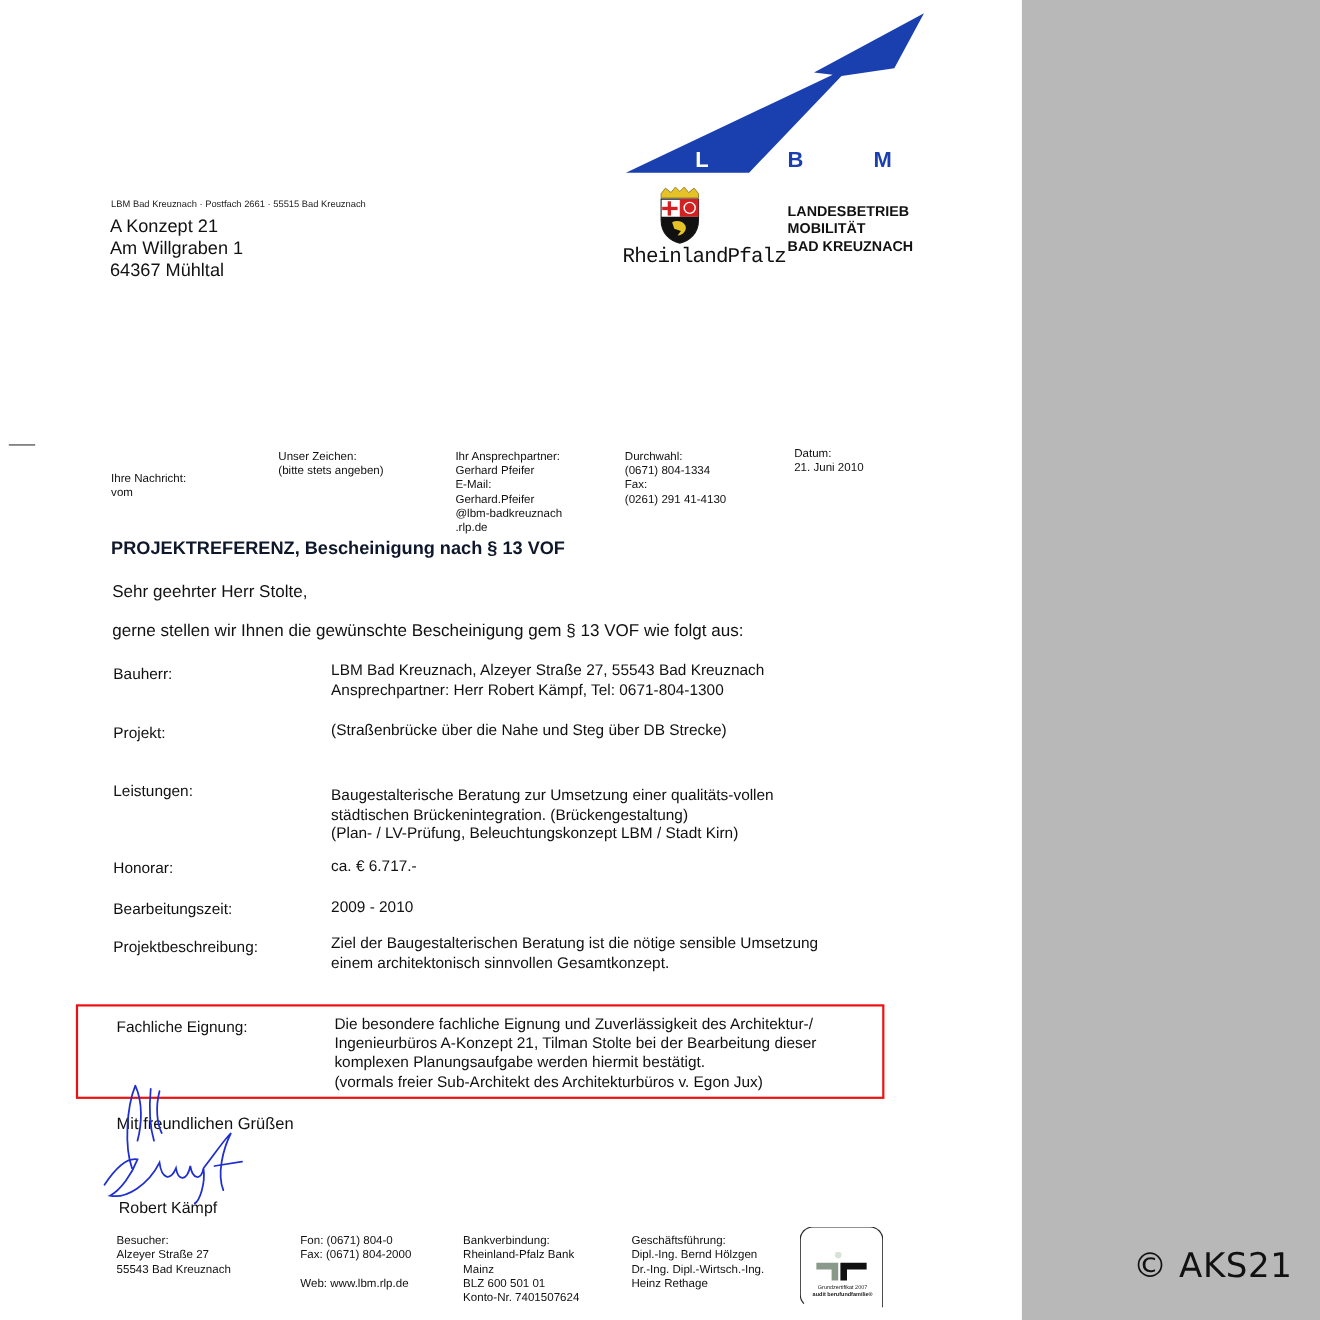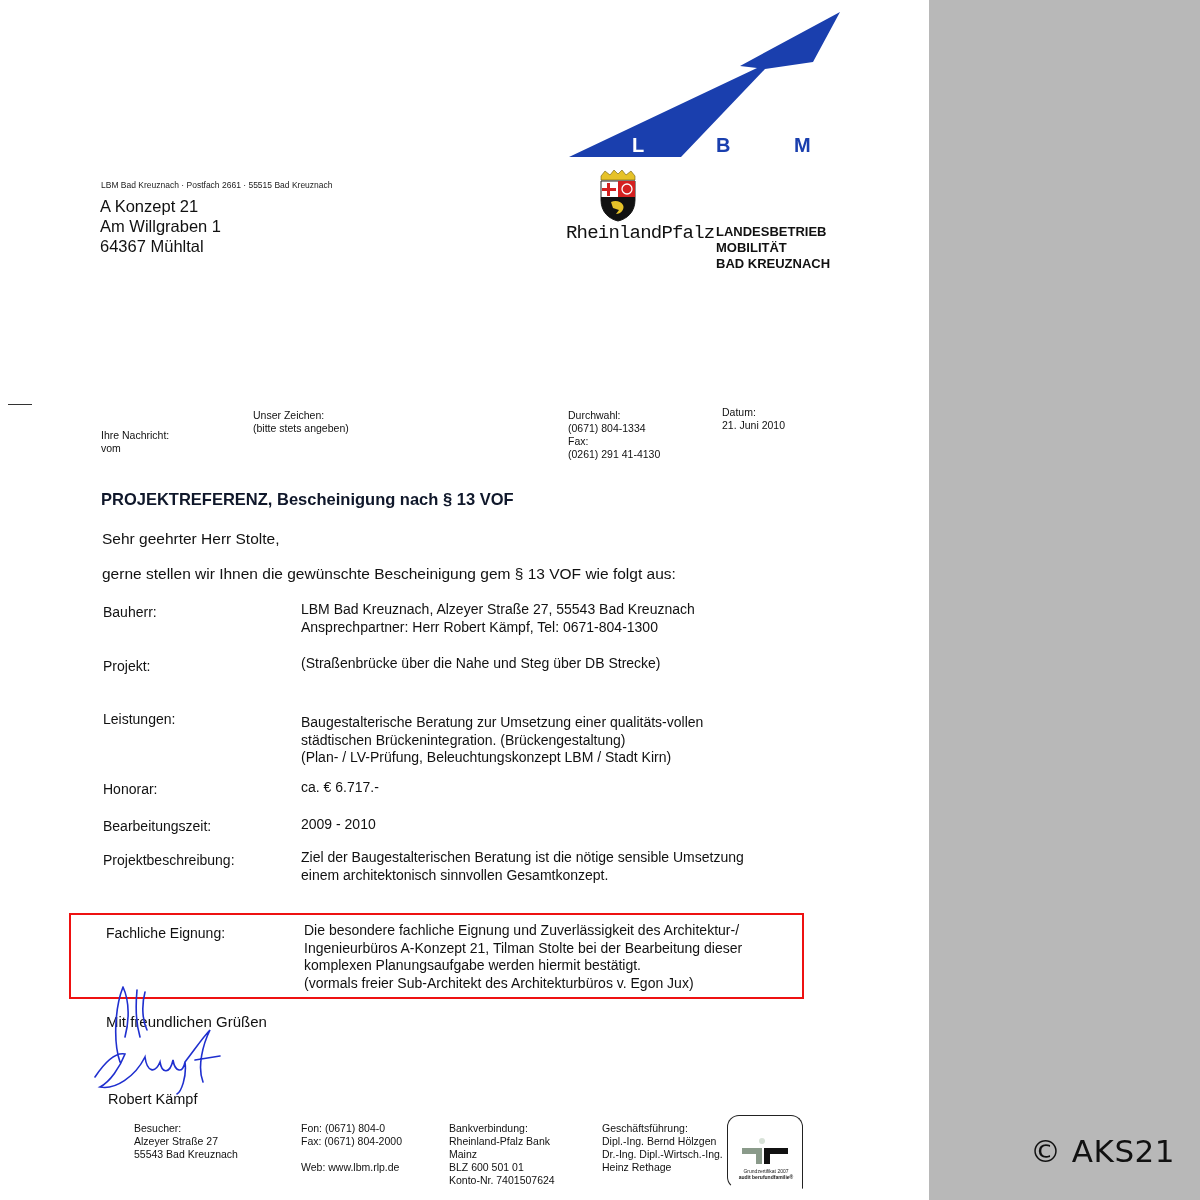--- a/index.html
+++ b/index.html
@@ -8,33 +8,33 @@
   .page { position:absolute; left:0; top:0; width:929px; height:1200px; background:#fff; }
   .side { position:absolute; left:929px; top:0; width:271px; height:1200px; background:#b8b8b8; }
   .copyright { position:absolute; left:1030px; top:1133px; font-family:"DejaVu Sans", sans-serif;
                font-size:31px; color:#111; letter-spacing:0.5px; }
   .abs { position:absolute; }
   .sender { left:101px; top:180px; font-size:8.5px; color:#222; }
   .recipient { left:100px; top:196px; font-size:16.5px; line-height:20px; color:#111; }
   .logo-svg { left:565px; top:8px; }
   .crest { left:597px; top:170px; }
   .rlp { left:566px; top:222px; font-family:Liberation Mono, monospace; font-size:19px; letter-spacing:-0.8px; color:#111; }
-  .lbm-name { left:716px; top:184px; font-size:13px; font-weight:bold; line-height:16px; color:#111;margin-top:40px; }
+  .lbm-name { left:716px; top:184px; font-size:13px; font-weight:bold; line-height:16px; color:#111; }
   .margin-mark { left:8px; top:404px; width:24px; height:1px; background:#333; }
   .ref { top:409px; font-size:10.5px; line-height:13px; color:#111; }
   .title { left:101px; top:490px; font-size:16.5px; font-weight:bold; color:#0f172a; }
   .salute { left:102px; top:530px; font-size:15.5px; }
   .intro { left:102px; top:565px; font-size:15.5px; }
   .row-label { left:103px; font-size:14px; color:#111; }
   .row-val { left:301px; font-size:14px; line-height:17.5px; color:#111; }
   .highlight { left:69px; top:913px; width:735px; height:86px; border:2.5px solid #ee1111; box-sizing:border-box; }
   .closing { left:106px; top:1013px; font-size:15px; }
   .signer { left:108px; top:1091px; font-size:14.5px; }
   .sig { left:85px; top:982px; }
-  .foot { top:1122px; font-size:10.5px; line-height:13px; color:#111;margin-left:28px; }
+  .foot { top:1122px; font-size:10.5px; line-height:13px; color:#111; }
   .cert { left:727px; top:1115px; width:76px; height:74px; border:1.5px solid #222; border-radius:12px 12px 0 12px; border-bottom-color:transparent; box-sizing:border-box; }
   .cert-label { left:733px; top:1168px; font-size:5px; line-height:6px; text-align:center; width:66px; color:#222; }
 </style>
 </head>
 <body>
 
 <div class="page">
 
   <svg class="abs logo-svg" width="280" height="152" viewBox="0 0 280 152">
     <polygon points="4,149 116,149 200,61 248,54 275,4 175,58 192,60" fill="#1a3fae"></polygon>
@@ -70,20 +70,28 @@
 
   <div class="abs margin-mark"></div>
 
   <div class="abs ref" style="left:101px;margin-top:20px;">
     <div>Ihre Nachricht:</div>
     <div>vom</div>
   </div>
   <div class="abs ref" style="left:253px;">
     <div>Unser Zeichen:</div>
     <div>(bitte stets angeben)</div>
+  </div>
+  <div class="abs ref" style="left:414px;">
+    <div>Ihr Ansprechpartner:</div>
+    <div>Gerhard Pfeifer</div>
+    <div>E-Mail:</div>
+    <div>Gerhard.Pfeifer</div>
+    <div>@lbm-badkreuznach</div>
+    <div>.rlp.de</div>
   </div>
   <div class="abs ref" style="left:568px;">
     <div>Durchwahl:</div>
     <div>(0671) 804-1334</div>
     <div>Fax:</div>
     <div>(0261) 291 41-4130</div>
   </div>
   <div class="abs ref" style="left:722px; top:406px;">
     <div>Datum:</div>
     <div>21. Juni 2010</div>

